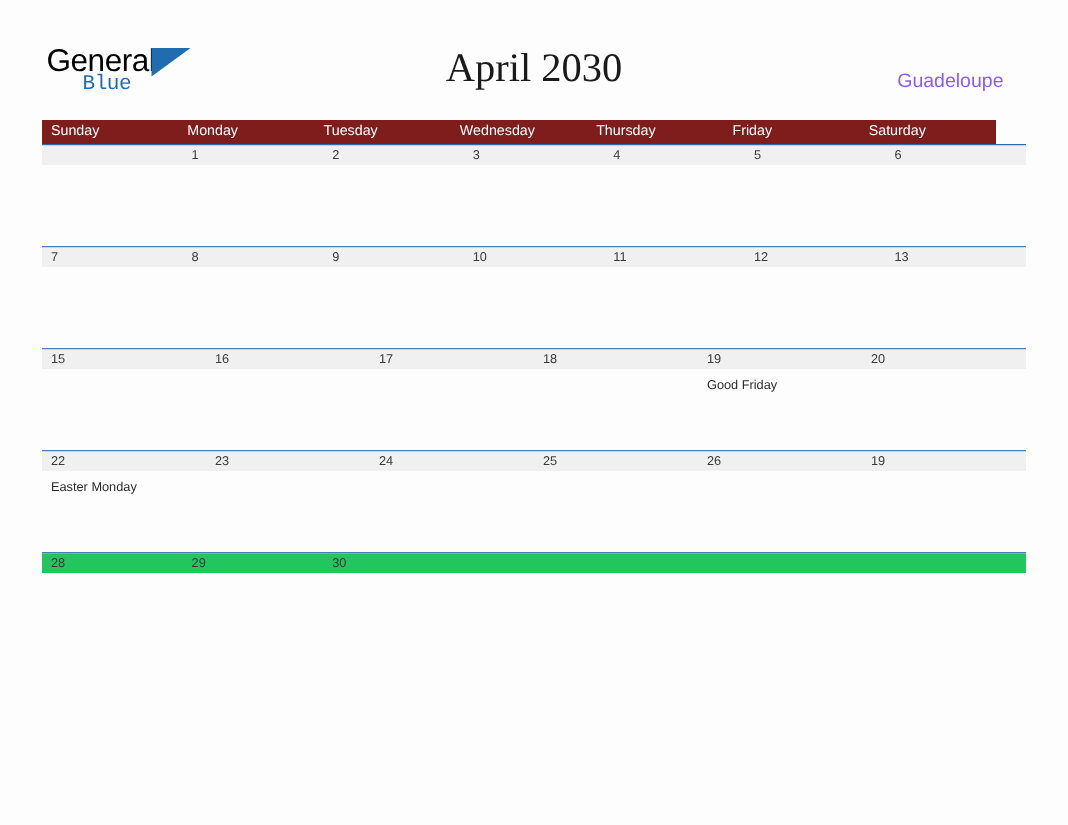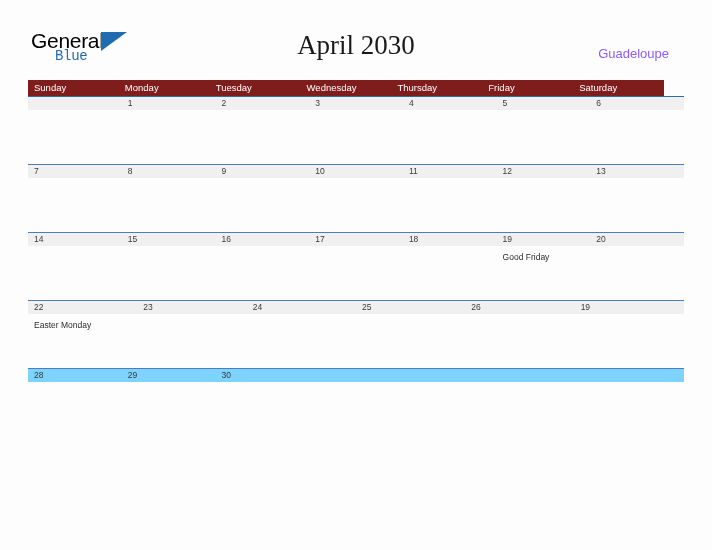--- a/index.html
+++ b/index.html
@@ -115,21 +115,21 @@
     border-top: 1px solid #2e6da4;
   }
   .week-cells {
     display: flex;
     width: 656px;
     min-height: 67px;
     background: linear-gradient(to bottom, #f0f0f0 0px, #f0f0f0 13px, #fdfdfd 13px, #fdfdfd 100%);
   }
   .week-row.last .week-cells {
     min-height: 13px;
-    background: #7dd3fc;
+    background: #22c55e;
   }
   .day-cell {
     flex: 1 1 0;
     box-sizing: border-box;
     padding: 0 4px 0 6px;
     overflow: hidden;
   }
   .day-number {
     font-size: 8.5px;
     line-height: 13px;
@@ -228,23 +228,20 @@
         </div>
         <div class="day-cell">
           <span class="day-number">13</span>
         </div>
       </div>
     </div>
 
     <div class="week-row">
       <div class="week-cells">
         <div class="day-cell">
-          <span class="day-number">14</span>
-        </div>
-        <div class="day-cell">
           <span class="day-number">15</span>
         </div>
         <div class="day-cell">
           <span class="day-number">16</span>
         </div>
         <div class="day-cell">
           <span class="day-number">17</span>
         </div>
         <div class="day-cell">
           <span class="day-number">18</span>

